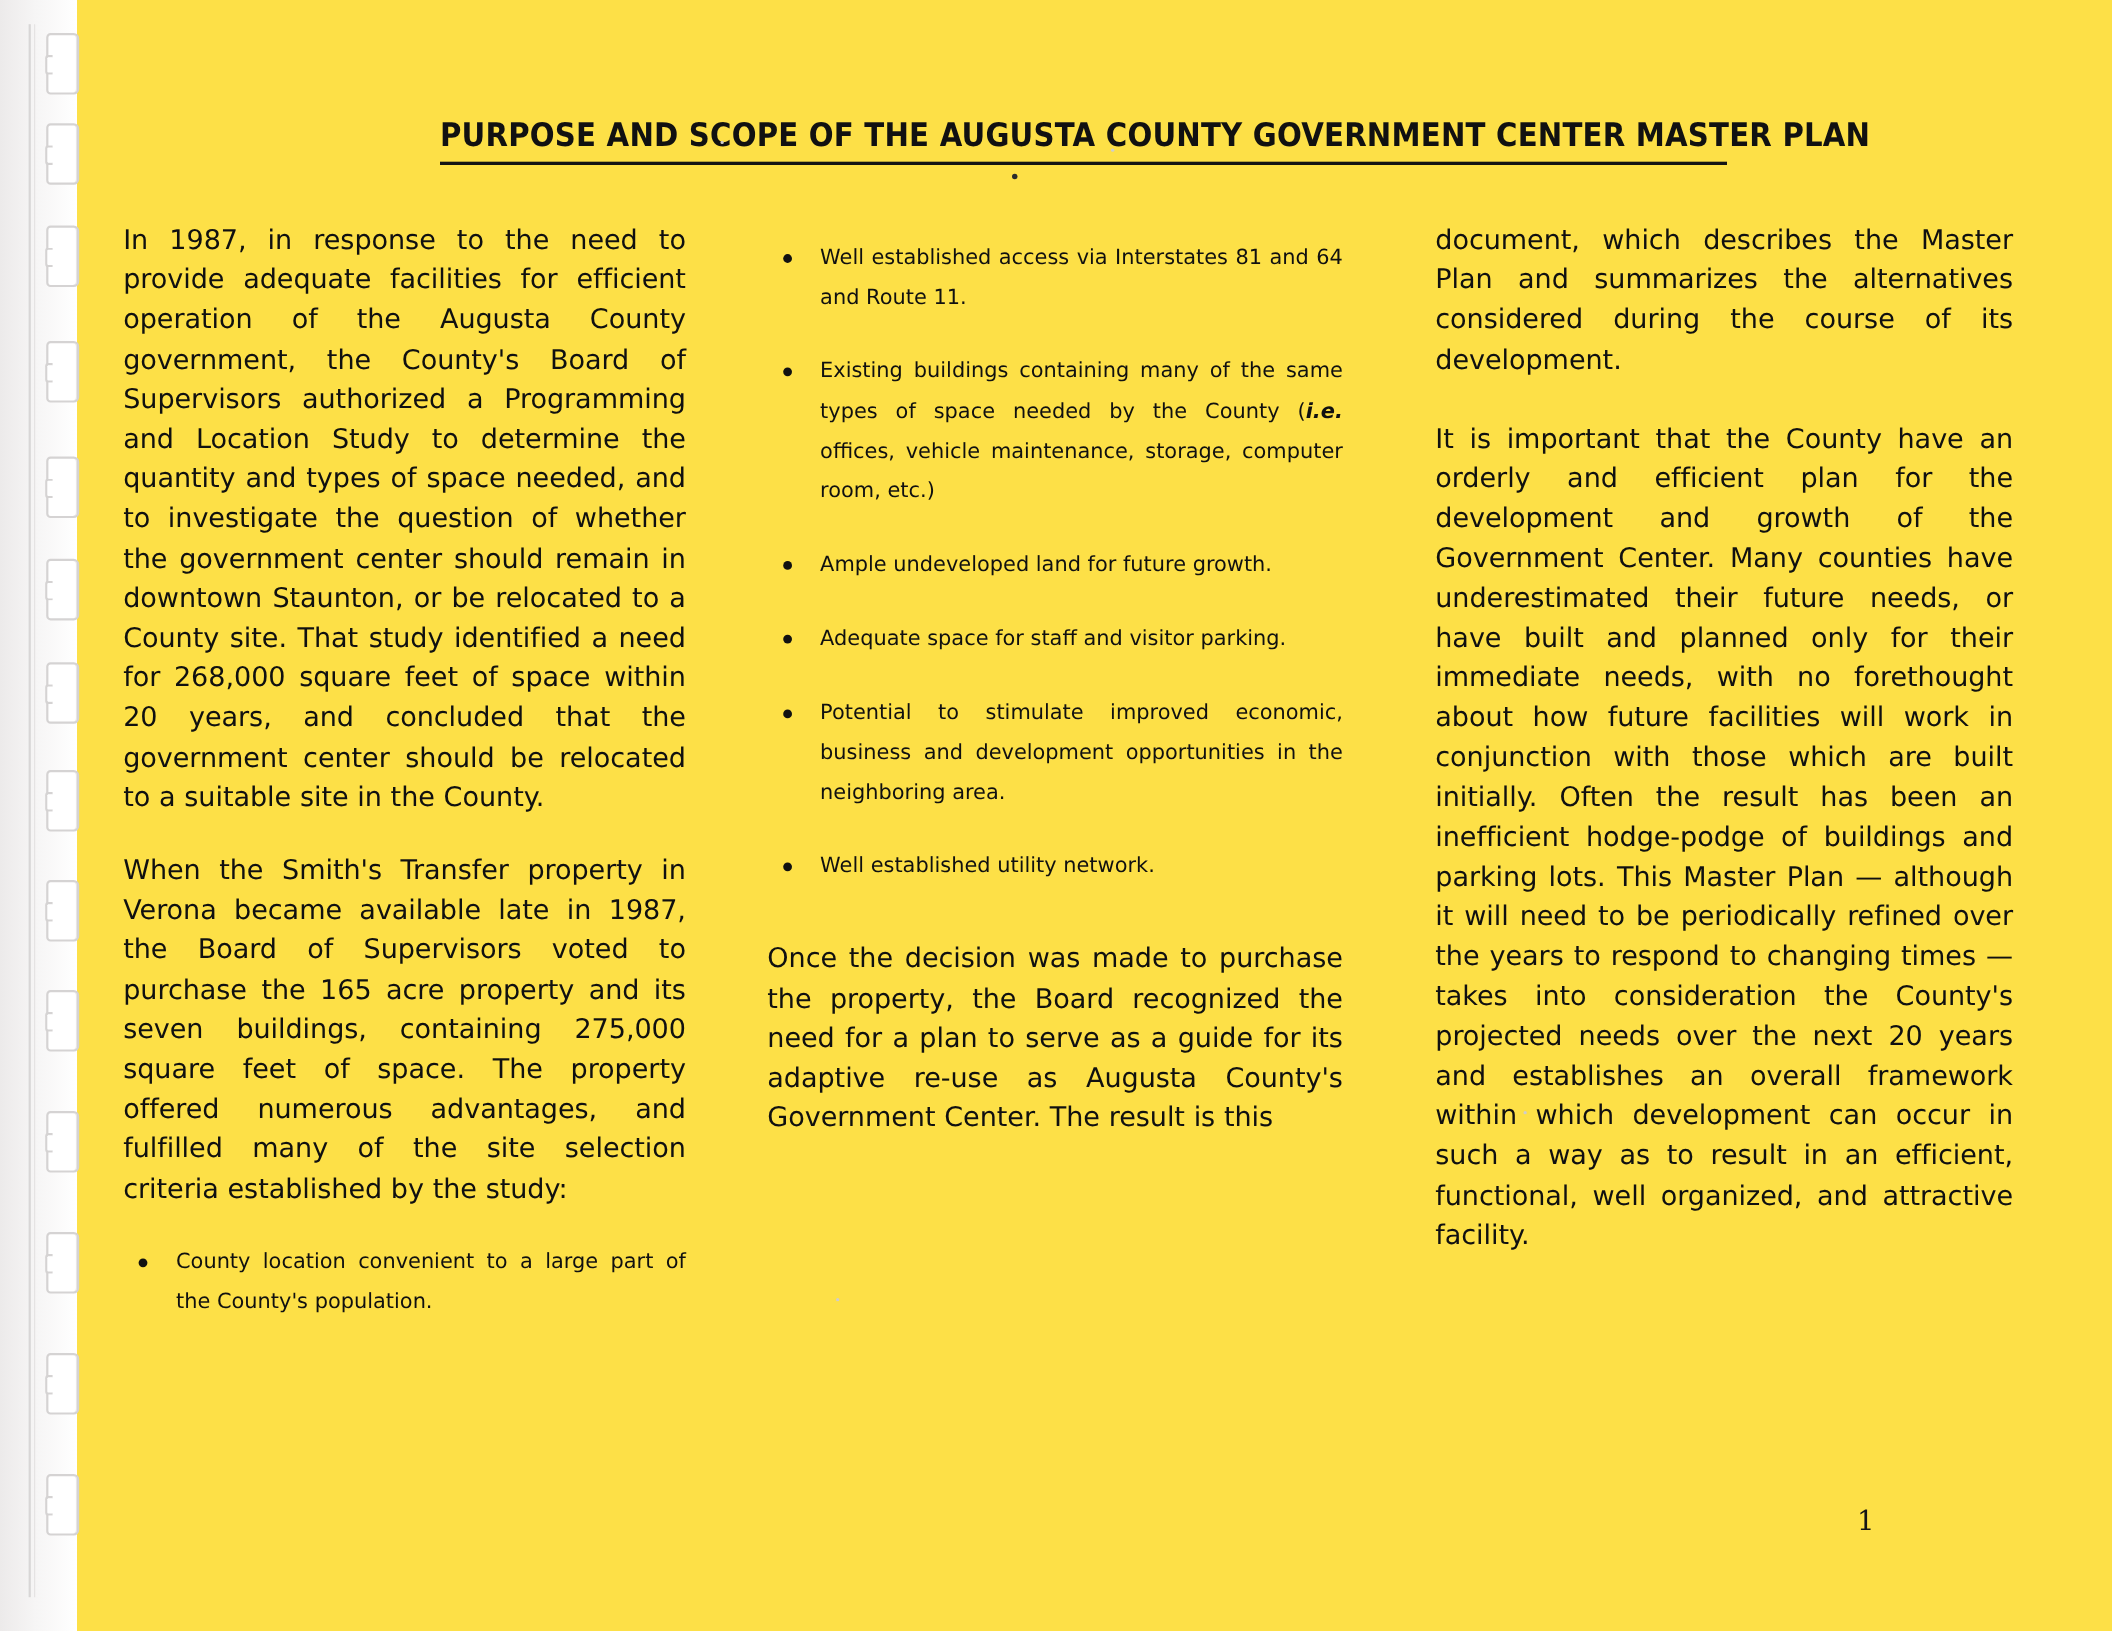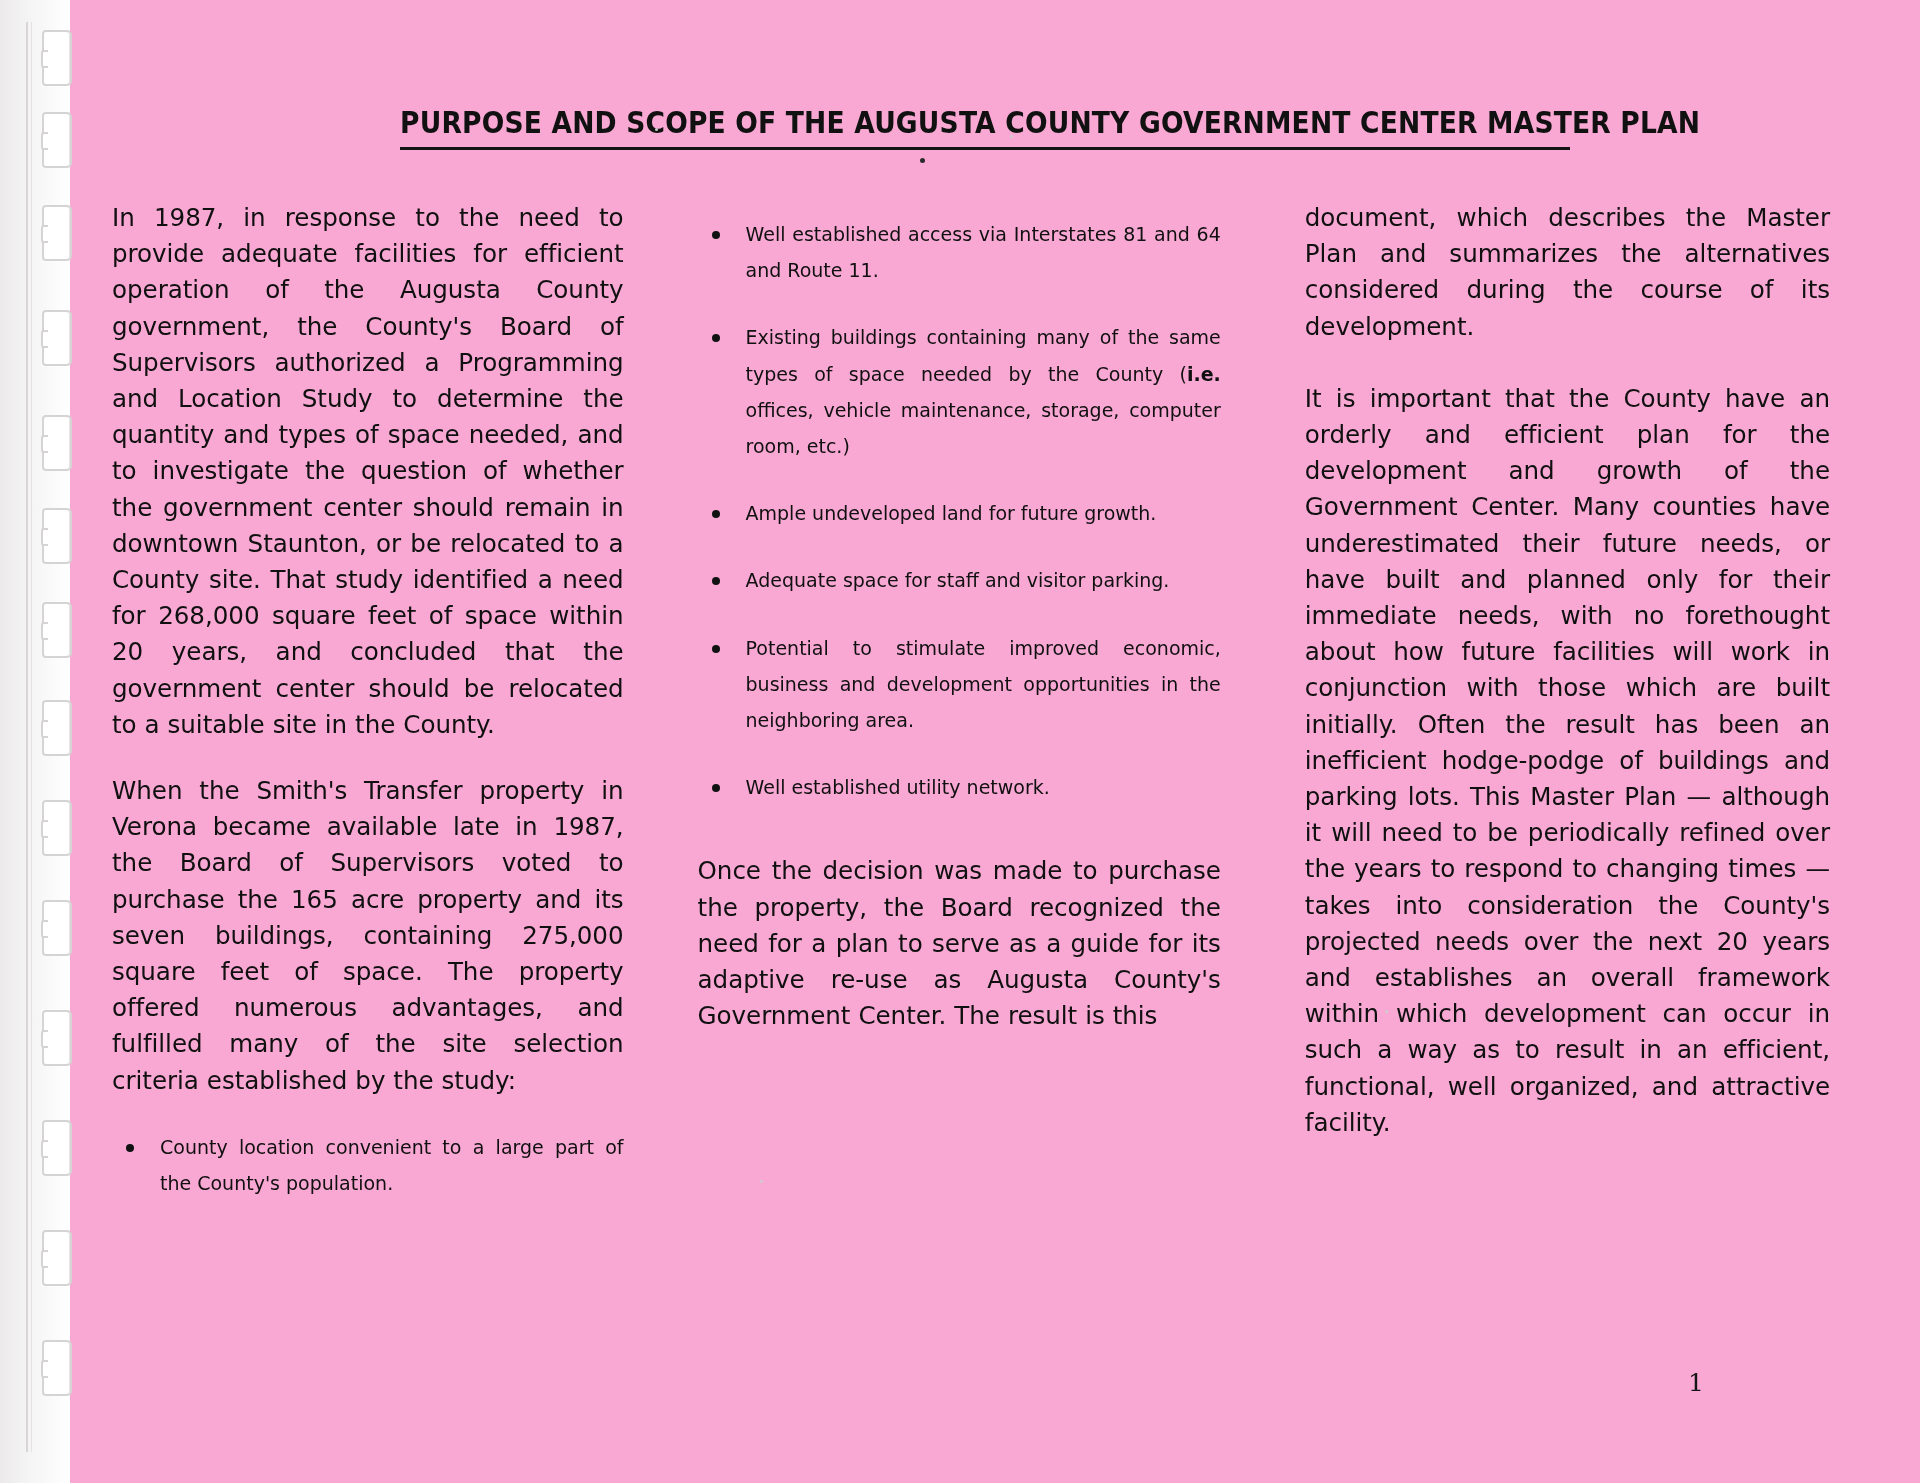--- a/index.html
+++ b/index.html
@@ -13,21 +13,21 @@
     font-family: "DejaVu Sans", sans-serif;
     color: #0c0c0c;
     position: relative;
     overflow: hidden;
   }
 
   
   .page {
     position: absolute;
     inset: 0;
-    background: #f9a8d4;
+    background: #fde047;
   }
   .page-shade {
     position: absolute;
     left: 0; top: 0;
     width: 70px; height: 100%;
     background: linear-gradient(to right, #eceaea 0%, #f6f5f5 45%, #ffffff 100%);
   }
   .spine-line {
     position: absolute;
     left: 26px;
@@ -150,21 +150,21 @@
     height: 8px;
     background: #111;
     border-radius: 50%;
   }
   ul.bullets li .txt { display: block; }
 
   .col1-bullets { margin-top: 4px; }
   .col1-bullets li { padding-left: 54px; }
   .col1-bullets li .dot { left: 24px; }
 
-  .ital { font-weight: 600; }
+  .ital { font-style: italic; font-weight: 600; }
 
   .page-number {
     position: absolute;
     right: 126px;
     bottom: 86px;
     font-size: 25px;
     color: #151515;
     font-family: "DejaVu Serif", serif;
   }
 

